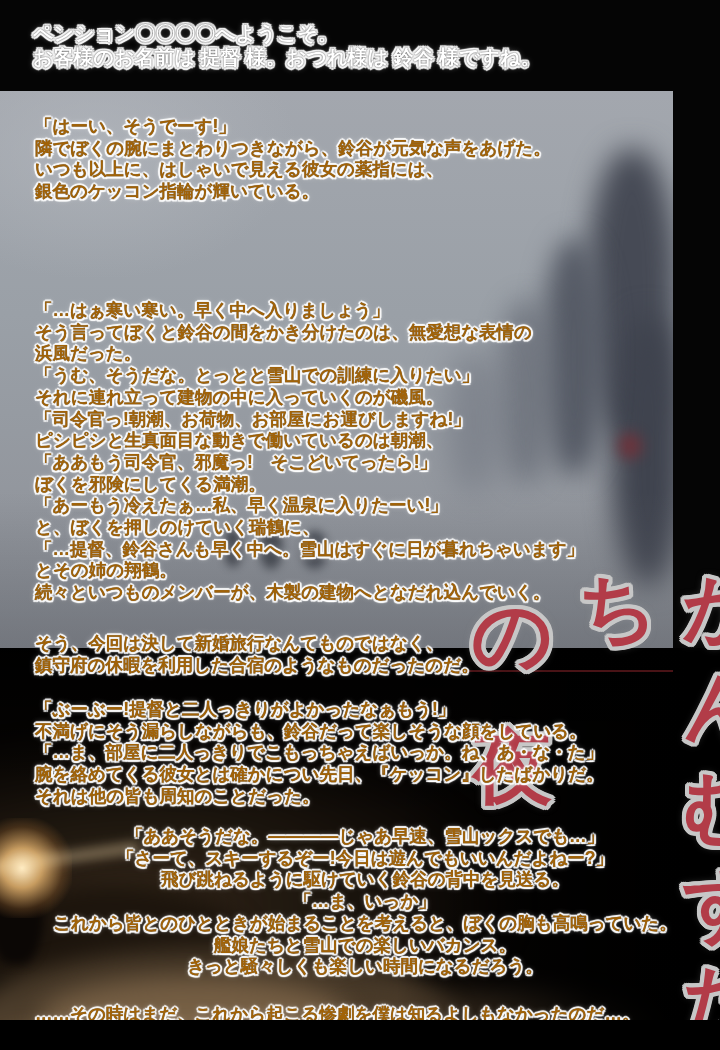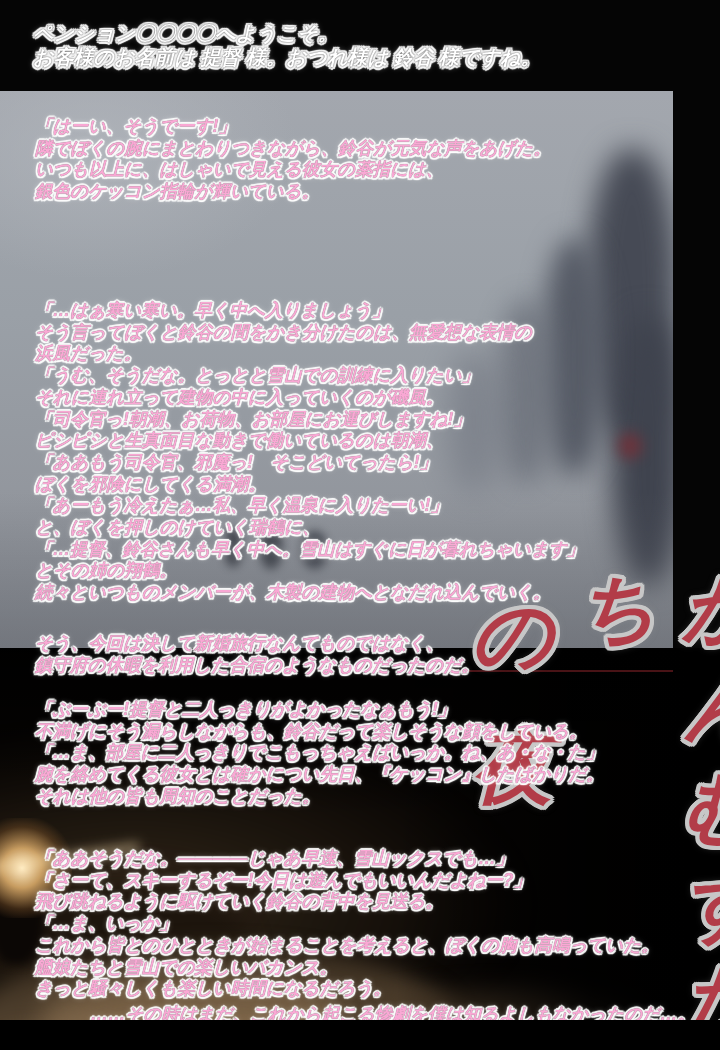--- a/index.html
+++ b/index.html
@@ -1,17 +1,17 @@
 <!DOCTYPE html>
 <html><head>
 <meta charset="utf-8">
 <style>
   html,body{margin:0;padding:0;background:#000;}
   #page{position:relative;width:720px;height:1020px;background:#050505;overflow:hidden;
-        font-family:"Liberation Sans", sans-serif;font-style:italic;}
+        font-family:"Liberation Sans", sans-serif;}
 
   
   .photo-top{position:absolute;left:0;top:91px;width:673px;height:557px;overflow:hidden;
              background:linear-gradient(180deg,#a3a7ae 0%,#9aa0a7 40%,#92969d 75%,#878b92 100%);}
   .blob{position:absolute;}
   .pt-light{left:-40px;top:-30px;width:340px;height:220px;
             background:radial-gradient(ellipse at 40% 40%,rgba(182,186,192,.6),transparent 70%);}
   .pt-t1{left:588px;top:58px;width:88px;height:290px;background:#464a55;border-radius:45%;filter:blur(14px);}
   .pt-t2{left:612px;top:225px;width:72px;height:270px;background:#3f434e;border-radius:45%;filter:blur(14px);}
   .pt-t3{left:543px;top:148px;width:62px;height:235px;background:#565b66;border-radius:45%;filter:blur(13px);}
@@ -45,21 +45,21 @@
 
   .red-line{position:absolute;left:455px;top:670px;width:218px;height:2px;background:rgba(122,32,36,.6);z-index:2;}
 
   
   .header{position:absolute;left:33px;top:21px;z-index:4;color:#fff;font-weight:bold;
           font-size:20px;line-height:24px;white-space:pre-line;
           text-shadow:0 0 2px rgba(25,25,25,.9),
             -2.5px 0 1px #fff,2.5px 0 1px #fff,0 -2.5px 1px #fff,0 2.5px 1px #fff,
             -2px -2px 1px #fff,2px -2px 1px #fff,-2px 2px 1px #fff,2px 2px 1px #fff,
             0 0 7px rgba(255,255,255,.75);}
-  .body-par{position:absolute;left:35px;width:660px;z-index:4;color:#f9a8d4;
+  .body-par{position:absolute;left:35px;width:660px;z-index:4;color:#a16207;
             font-size:17.5px;line-height:21.7px;white-space:pre-line;font-weight:bold;
             text-shadow:0 0 1px rgba(55,55,55,.8),
               -2px 0 1px #fff,2px 0 1px #fff,0 -2px 1px #fff,0 2px 1px #fff,
               -1.5px -1.5px 1px #fff,1.5px -1.5px 1px #fff,-1.5px 1.5px 1px #fff,1.5px 1.5px 1px #fff,
               0 0 6px rgba(255,255,255,.65);}
 
   
   .title-col{position:absolute;z-index:3;writing-mode:vertical-rl;text-orientation:upright;
              font-family:"DejaVu Serif", serif;font-weight:bold;color:#b23c48;
              text-shadow:
@@ -127,25 +127,25 @@
 「…提督、鈴谷さんも早く中へ。雪山はすぐに日が暮れちゃいます」
 とその姉の翔鶴。
 続々といつものメンバーが、木製の建物へとなだれ込んでいく。</div>
   <div class="body-par" style="top:633px;">そう、今回は決して新婚旅行なんてものではなく、
 鎮守府の休暇を利用した合宿のようなものだったのだ。</div>
   <div class="body-par" style="top:699px;">「ぶーぶー!提督と二人っきりがよかったなぁもう!」
 不満げにそう漏らしながらも、鈴谷だって楽しそうな顔をしている。
 「…ま、部屋に二人っきりでこもっちゃえばいっか。ね、あ・な・た」
 腕を絡めてくる彼女とは確かについ先日、『ケッコン』したばかりだ。
 それは他の皆も周知のことだった。</div>
-  <div class="body-par" style="top:848px;">「ああそうだな。――――じゃあ早速、雪山ックスでも…」
+  <div class="body-par" style="top:826px;text-align:center;">「ああそうだな。――――じゃあ早速、雪山ックスでも…」
 「さーて、スキーするぞー!今日は遊んでもいいんだよねー?」
 飛び跳ねるように駆けていく鈴谷の背中を見送る。
 「…ま、いっか」
 これから皆とのひとときが始まることを考えると、ぼくの胸も高鳴っていた。
 艦娘たちと雪山での楽しいバカンス。
 きっと騒々しくも楽しい時間になるだろう。</div>
-  <div class="body-par" style="top:1004px;text-align:right;">……その時はまだ、これから起こる惨劇を僕は知るよしもなかったのだ…。</div>
+  <div class="body-par" style="top:1004px;">……その時はまだ、これから起こる惨劇を僕は知るよしもなかったのだ…。</div>
 
   <div class="title-col title-main">かんむすたち</div>
   <div class="title-col title-sub">の夜</div>
 
 </div>
 
 </body></html>

